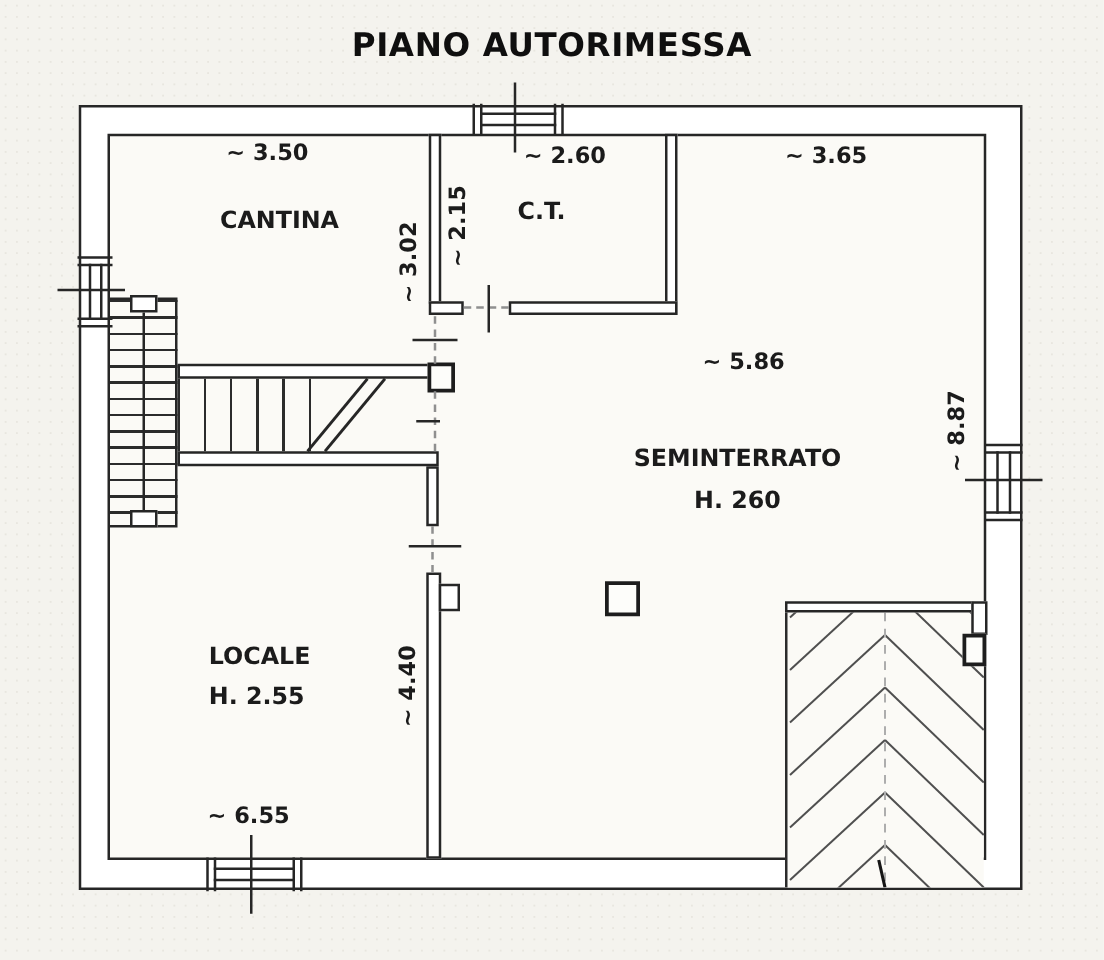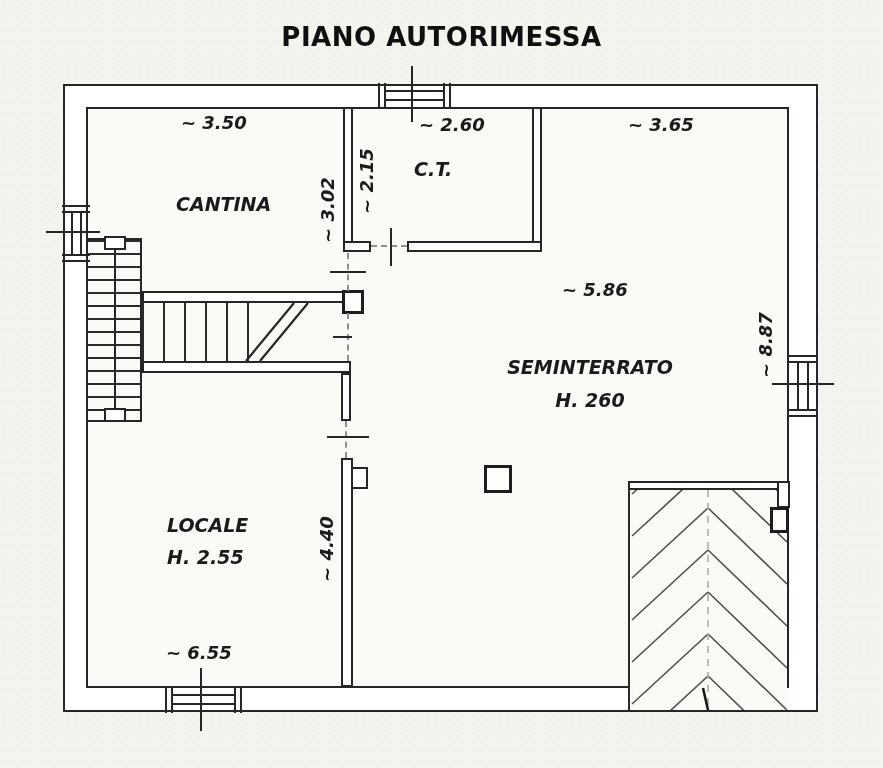--- a/index.html
+++ b/index.html
@@ -36,21 +36,21 @@
   .ramp{
     position:absolute;left:628px;top:486px;width:159px;height:224px;
     background:#fbfaf6;border-left:2px solid #2b2b2b;box-sizing:border-box;
   }
 </style>
 </head>
 <body>
 
 <div class="title">PIANO AUTORIMESSA</div>
 
-<div class="abs" style="left:0;top:0;width:883px;height:768px;font-style:italic;">
+<div class="abs" style="left:0;top:0;width:883px;height:768px;">
 
   <div class="wall" style="left:63px;top:84px;width:755px;height:628px;"></div>
 
   <div class="wall" style="left:86px;top:107px;width:703px;height:581px;background:#fbfaf6;"></div>
 
   <div>
     <div class="line" style="left:378px;top:83px;width:2px;height:25px;"></div>
     <div class="line" style="left:384px;top:83px;width:2px;height:25px;"></div>
     <div class="line" style="left:443px;top:83px;width:2px;height:25px;"></div>
     <div class="line" style="left:449px;top:83px;width:2px;height:25px;"></div>
@@ -145,21 +145,21 @@
       </g>
       <line x1="78" y1="4" x2="78" y2="222" stroke="#adadad" stroke-width="1.6" stroke-dasharray="7 6"></line>
       <line x1="73" y1="202" x2="78" y2="224" stroke="#161616" stroke-width="2.5"></line>
     </svg>
   </div>
   <div class="solidwall" style="left:628px;top:481px;width:151px;height:9px;"></div>
   <div class="solidwall" style="left:777px;top:481px;width:13px;height:27px;"></div>
   <div class="pillar" style="left:770px;top:507px;width:19px;height:26px;"></div>
 
   <div class="lbl" style="left:181px;top:112px;">~ 3.50</div>
-  <div class="lbl room-lbl" style="left:176px;top:165px;margin-top:28px;">CANTINA</div>
+  <div class="lbl room-lbl" style="left:176px;top:165px;">CANTINA</div>
   <div class="lbl vlbl" style="left:291px;top:199px;">~ 3.02</div>
   <div class="lbl vlbl" style="left:330px;top:170px;">~ 2.15</div>
   <div class="lbl" style="left:419px;top:114px;">~ 2.60</div>
   <div class="lbl room-lbl" style="left:414px;top:158px;">C.T.</div>
   <div class="lbl" style="left:628px;top:114px;">~ 3.65</div>
   <div class="lbl" style="left:527px;top:279px;margin-left:35px;">~ 5.86</div>
   <div class="lbl room-lbl ctr" style="left:490px;top:356px;">SEMINTERRATO</div>
   <div class="lbl room-lbl ctr" style="left:490px;top:389px;">H. 260</div>
   <div class="lbl vlbl" style="left:729px;top:334px;">~ 8.87</div>
   <div class="lbl vlbl" style="left:290px;top:538px;">~ 4.40</div>

